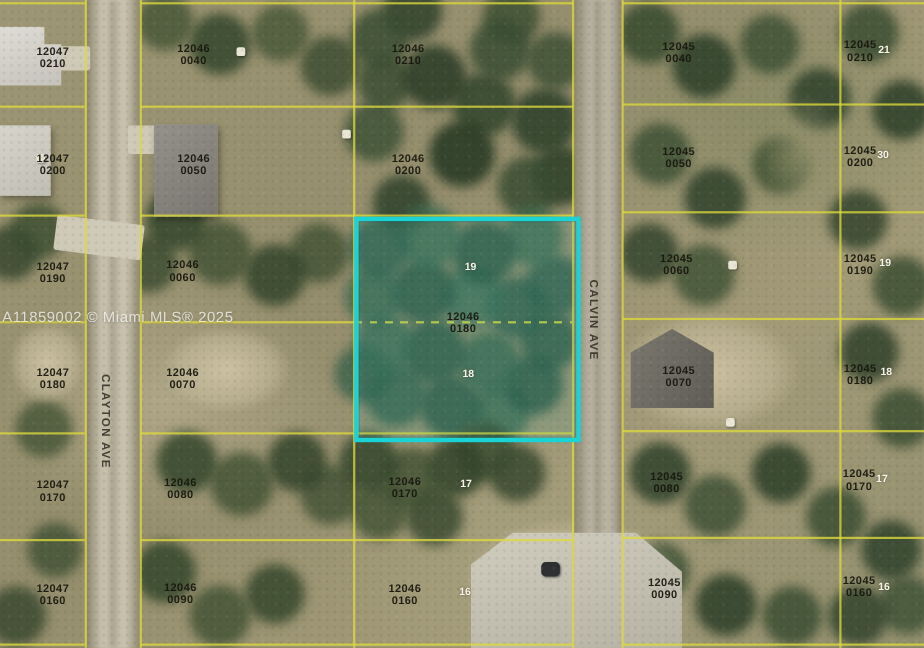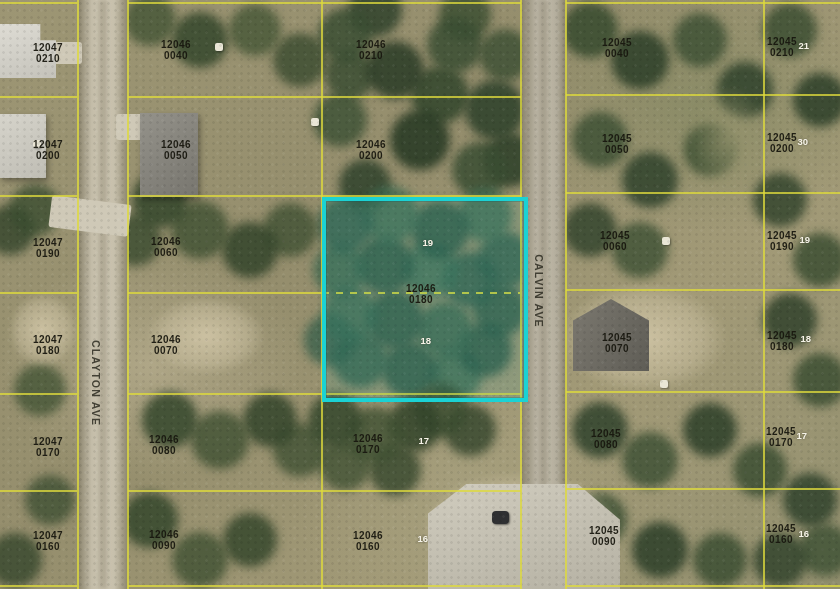--- a/index.html
+++ b/index.html
@@ -316,14 +316,15 @@
   <div class="lotnum" style="left:799px;top:40px;">21</div>
   <div class="lotnum" style="left:798px;top:136px;">30</div>
   <div class="lotnum" style="left:800px;top:234px;">19</div>
   <div class="lotnum" style="left:801px;top:333px;">18</div>
   <div class="lotnum" style="left:797px;top:430px;">17</div>
   <div class="lotnum" style="left:799px;top:528px;">16</div>
 
   <div class="street-label" style="left:53px;top:377px;width:86px;text-align:center;">CLAYTON AVE</div>
   <div class="street-label" style="left:500px;top:285px;width:78px;text-align:center;">CALVIN AVE</div>
 
+  <div class="watermark">A11859002 © Miami MLS® 2025</div>
 
 </div>
 
 </body></html>

